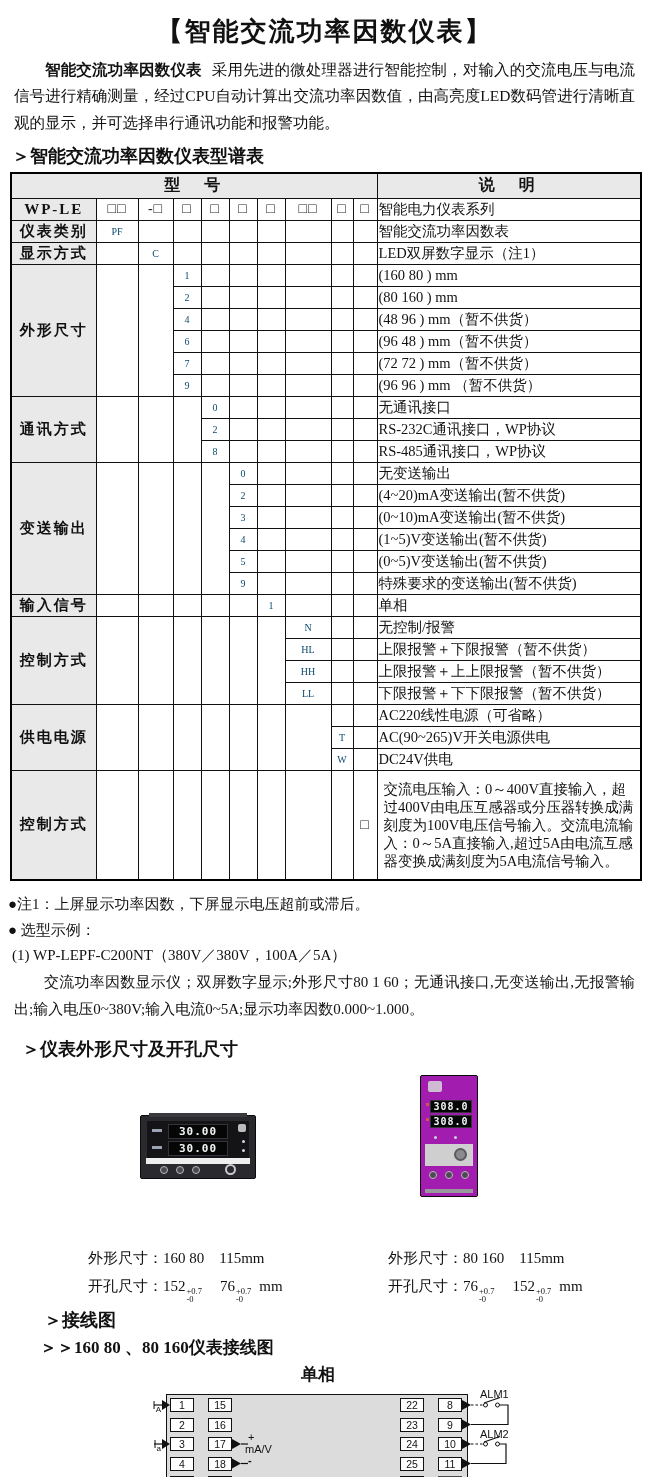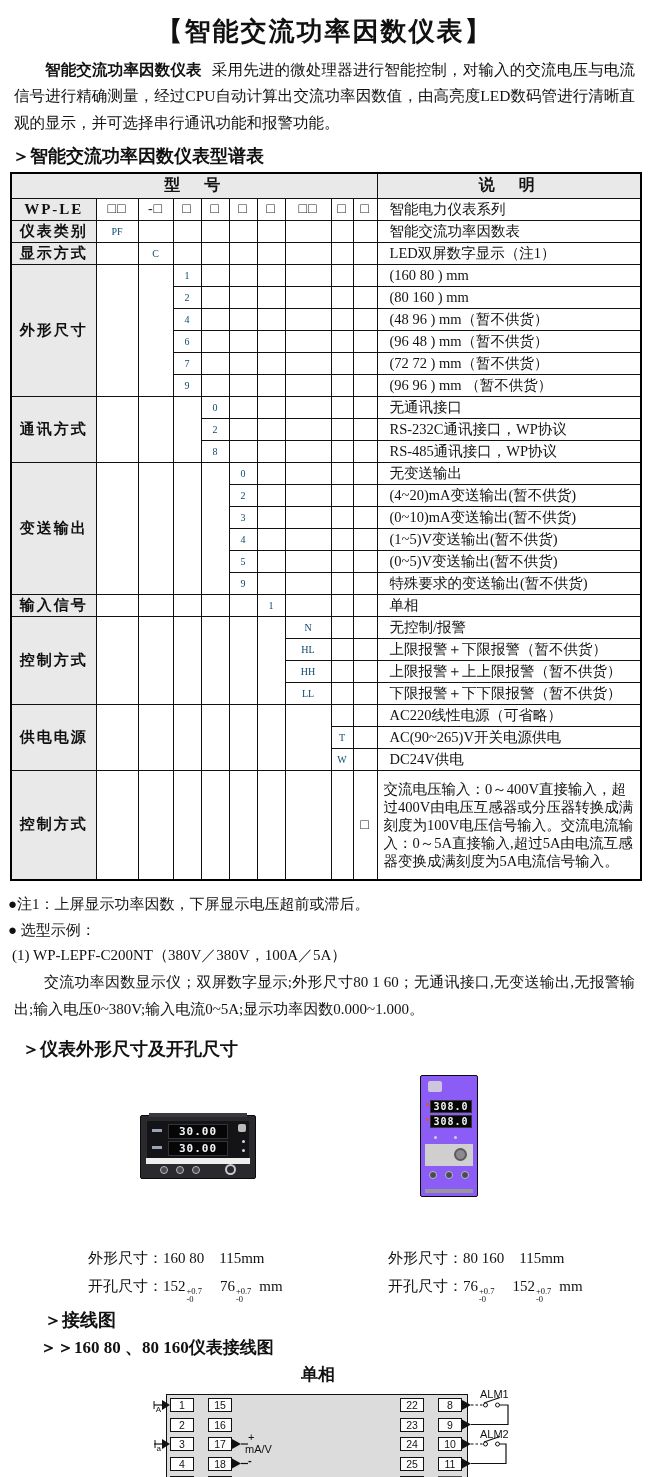--- a/index.html
+++ b/index.html
@@ -15,21 +15,21 @@
   .sec2 { margin-left:22px; margin-top:14px; }
   .sec3 { margin-left:44px; margin-top:5px; }
   .sec3b { margin-left:40px; font-size:17px; margin-top:2px; }
 
   table.spec { border-collapse:collapse; margin:2px 0 0 10px; table-layout:fixed; width:630px; border:2px solid #000; }
   .spec td { border:1px solid #111; height:22px; padding:0 2px; text-align:center; font-size:14px; overflow:hidden; }
   .spec tr.head td { background:#e9e9e9; font-weight:bold; font-size:16px; height:25px; letter-spacing:4px; }
   .spec td.lbl { background:#e9e9e9; font-weight:bold; font-size:15px; letter-spacing:2px; }
   .spec td.code { color:#0c4a6e; font-size:10px; }
   .spec td.box { font-size:14px; letter-spacing:1px; color:#222; }
-  .spec td.desc { text-align:left; padding-left:12px; font-size:14.5px; white-space:nowrap; }
+  .spec td.desc { text-align:left; padding-left:1px; font-size:14.5px; white-space:nowrap; }
   .spec tr.tall td.desc { white-space:normal; line-height:18px; padding:3px 4px 3px 6px; }
   .spec tr.tall td { height:110px; }
 
   .notes { margin:10px 0 0 8px; font-size:15px; line-height:1.75; }
   .example-model { margin-left:12px; font-size:15px; margin-top:2px; }
   .example-desc { margin:4px 14px 0 14px; font-size:15px; line-height:1.8; text-indent:2em; text-align:justify; }
 
   .meters-row { display:flex; margin-top:12px; align-items:flex-start; }
   .meter-h { position:relative; width:116px; height:64px; background:#2a2a2e; border:1px solid #0a0a0a; margin-left:140px; margin-top:42px; border-radius:2px; }
   .mh-topbar { position:absolute; left:8px; right:8px; top:-3px; height:4px; background:#3a3a3e; }
@@ -41,21 +41,21 @@
   .mh-ind1,.mh-ind2 { position:absolute; left:11px; width:10px; height:3px; background:#9aa3b5; }
   .mh-ind1 { top:13px; } .mh-ind2 { top:30px; }
   .mh-dotA,.mh-dotB { position:absolute; right:10px; width:3px; height:3px; background:#cfd6dd; border-radius:50%; }
   .mh-dotA { top:24px; } .mh-dotB { top:33px; }
   .mh-strip { position:absolute; left:5px; right:5px; bottom:14px; height:6px; background:#eeeeee; }
   .mh-btns { position:absolute; left:5px; right:5px; bottom:2px; height:11px; }
   .rbtn { position:absolute; width:8px; height:8px; border-radius:50%; background:#4a4a50; border:1px solid #b9b9bf; top:1px; }
   .mh-b1{left:14px;} .mh-b2{left:30px;} .mh-b3{left:46px;}
   .mh-big { position:absolute; width:11px; height:11px; border-radius:50%; border:2px solid #c9c9cf; background:transparent; right:14px; top:-1px; }
 
-  .meter-v { position:relative; width:58px; height:122px; background:#8b5cf6; border:1px solid #0a0a0a; margin-left:164px; margin-top:2px; border-radius:2px; }
+  .meter-v { position:relative; width:58px; height:122px; background:#a21caf; border:1px solid #0a0a0a; margin-left:164px; margin-top:2px; border-radius:2px; }
   .mv-logo { position:absolute; left:7px; top:5px; width:14px; height:11px; background:#d8d8d8; border-radius:2px; opacity:.85; }
   .mv-d1 { left:9px; top:24px; width:42px; height:13px; font-size:10px; line-height:11px; }
   .mv-d2 { left:9px; top:39px; width:42px; height:13px; font-size:10px; line-height:11px; }
   .mv-ind1 { position:absolute; left:5px; top:27px; width:3px; height:3px; background:#c75a4a; }
   .mv-ind2 { position:absolute; left:5px; top:42px; width:3px; height:3px; background:#c75a4a; }
   .mv-dotA,.mv-dotB { position:absolute; top:60px; width:3px; height:3px; background:#cfd6dd; border-radius:50%; }
   .mv-dotA { left:13px; } .mv-dotB { left:33px; }
   .mv-strip { position:absolute; left:4px; right:4px; top:68px; height:22px; background:#cfcfcf; }
   .mv-big { position:absolute; width:13px; height:13px; border-radius:50%; background:#8a8a8f; border:2px solid #5a5a5f; right:6px; top:4px; }
   .mv-btns { position:absolute; left:4px; right:4px; top:94px; height:14px; }

